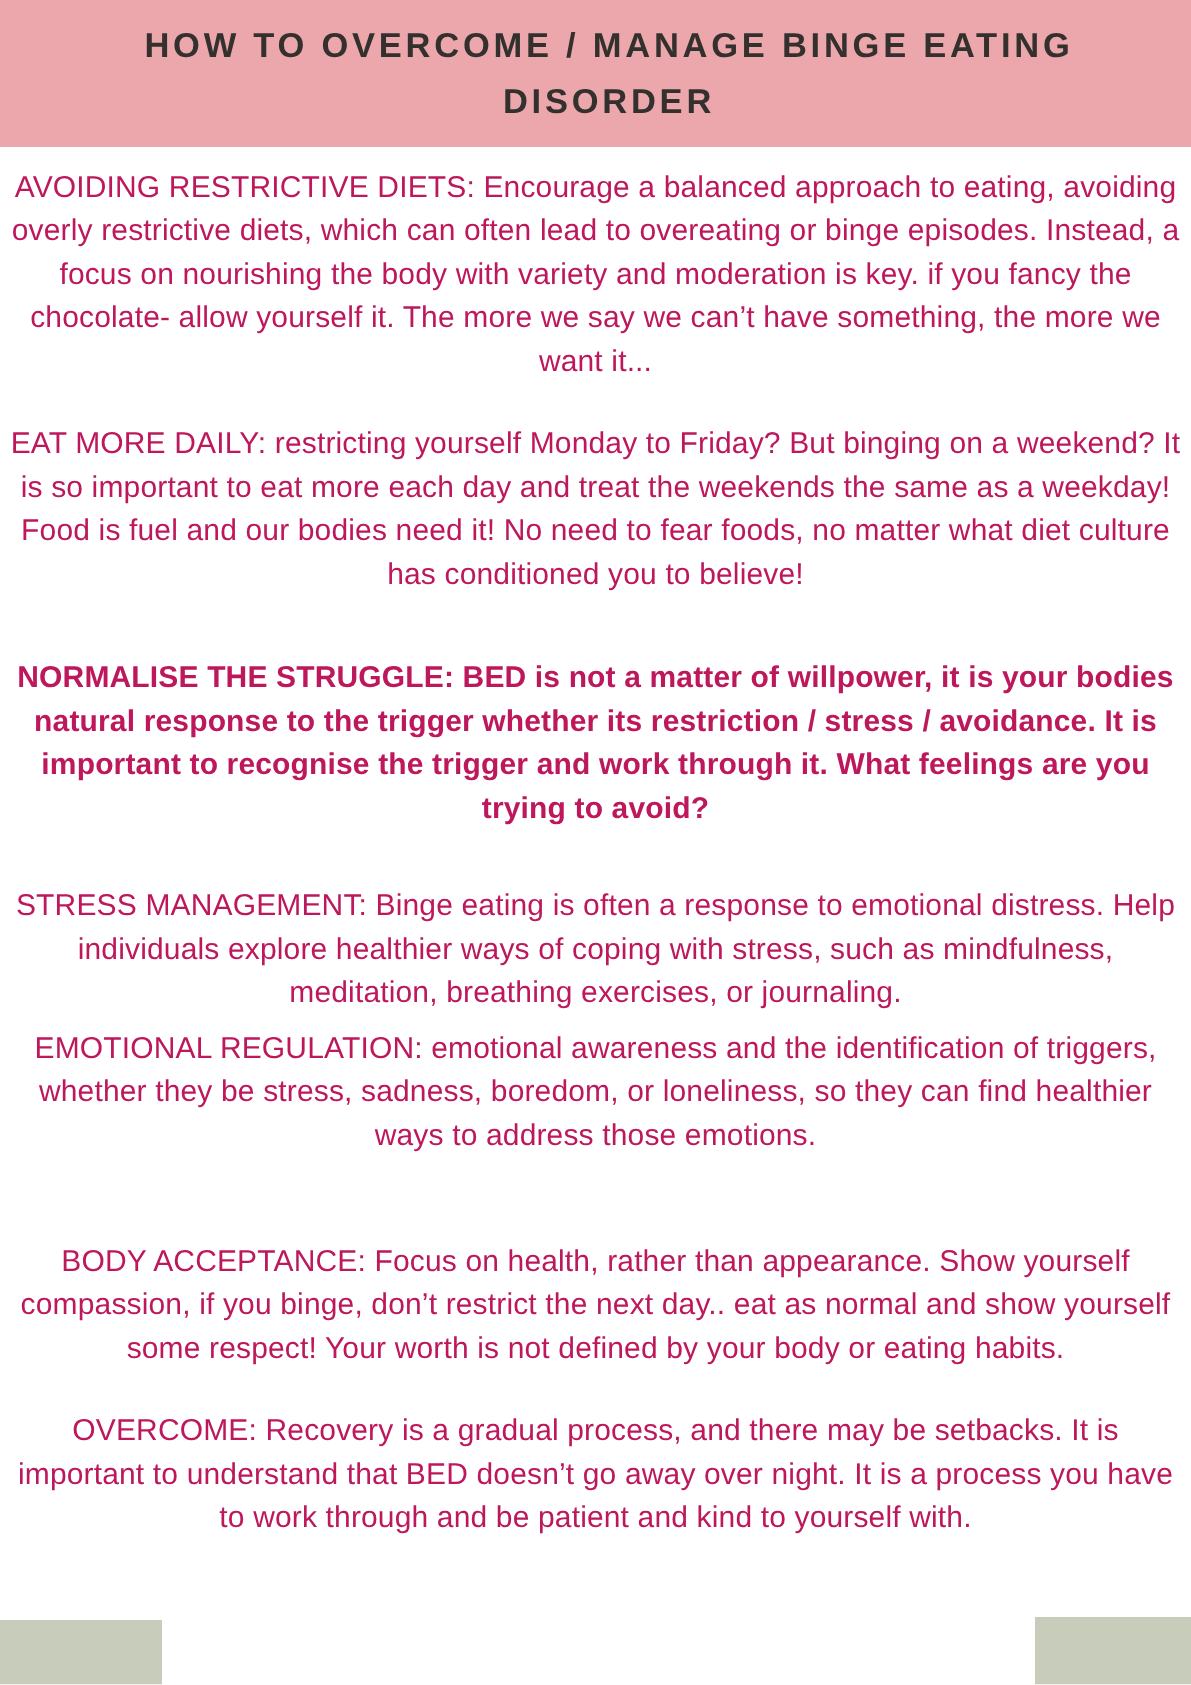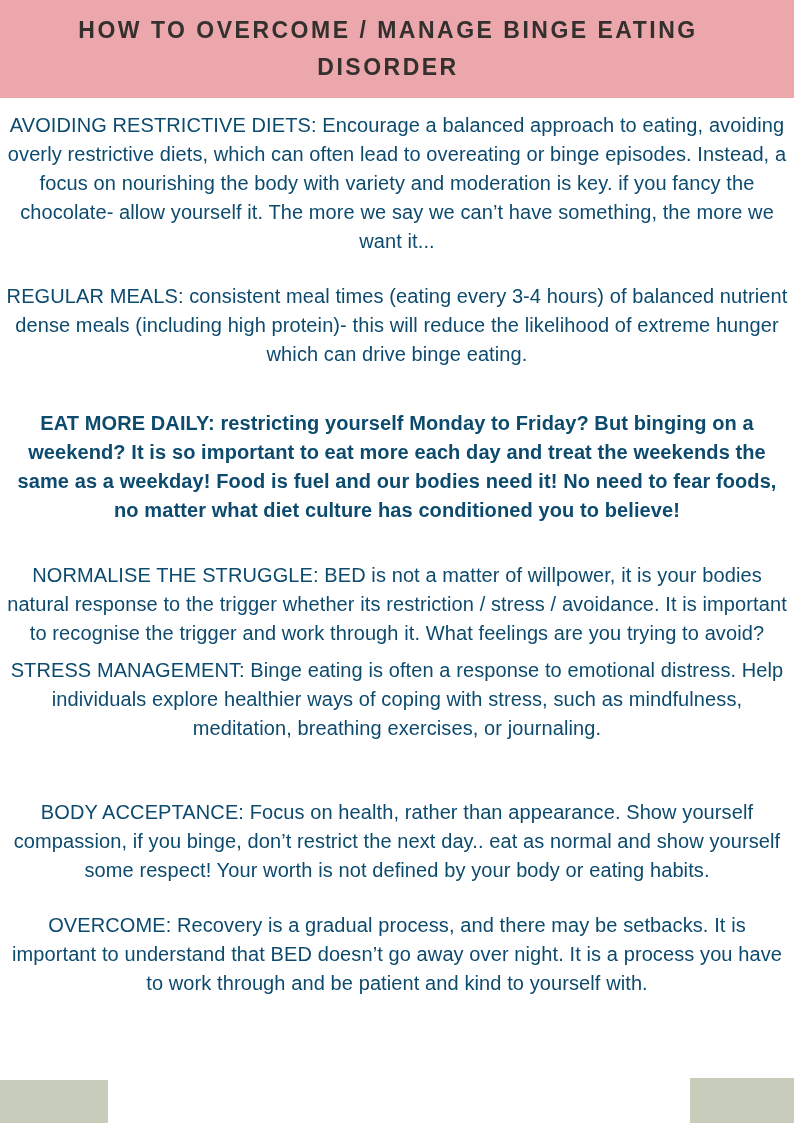--- a/index.html
+++ b/index.html
@@ -14,21 +14,21 @@
     overflow: hidden;
     font-family: "Liberation Sans", sans-serif;
   }
   .header {
     box-sizing: border-box;
     width: 794px;
     height: 98px;
     background: #eca7ac;
     display: flex;
     align-items: center;
-    justify-content: flex-start;
+    justify-content: flex-end;
     padding: 6px 28px;
   }
   .title {
     margin: 0;
     max-width: 720px;
     text-align: center;
     font-size: 23px;
     font-weight: 700;
     letter-spacing: 2.5px;
     line-height: 37px;
@@ -37,21 +37,21 @@
   .content {
     box-sizing: border-box;
     padding: 13px 5px 0 5px;
     width: 794px;
   }
   .content p {
     margin: 0 0 26px 0;
     text-align: center;
     font-size: 20px;
     line-height: 29px;
-    color: #0c4a6e;
+    color: #be185d;
     letter-spacing: 0.1px;
   }
   .content p:nth-of-type(2) { margin-bottom: 40px; }
   .content p:nth-of-type(3) { margin-bottom: 36px; font-weight: bold; }
   .content p:nth-of-type(4) { margin-bottom: 8px; }
   .content p:nth-of-type(5) { margin-bottom: 55px; }
   .content p:nth-of-type(6) { margin-bottom: 26px; }
   .content p:nth-of-type(7) { margin-bottom: 42px; }
   .content p:nth-of-type(8) { margin-bottom: 0; }
   .corner-block {
@@ -73,28 +73,28 @@
 </head>
 <body>
 
 <header class="header">
   <h1 class="title">HOW TO OVERCOME / MANAGE BINGE EATING DISORDER</h1>
 </header>
 
 <main class="content">
   <p><span>AVOIDING RESTRICTIVE DIETS:</span><span> Encourage a balanced approach to eating, avoiding overly restrictive diets, which can often lead to overeating or binge episodes. Instead, a focus on nourishing the body with variety and moderation is key. if you fancy the chocolate- allow yourself it. The more we say we can’t have something, the more we want it...</span></p>
 
-  <p><span>REGULAR MEALS:</span><span> consistent meal times (eating every 3-4 hours) of balanced nutrient dense meals (including high protein)- this will reduce the likelihood of extreme hunger which can drive binge eating.</span></p>
 
   <p><span>EAT MORE DAILY:</span><span> restricting yourself Monday to Friday? But binging on a weekend? It is so important to eat more each day and treat the weekends the same as a weekday! Food is fuel and our bodies need it! No need to fear foods, no matter what diet culture has conditioned you to believe!</span></p>
 
   <p><span>NORMALISE THE STRUGGLE:</span><span> BED is not a matter of willpower, it is your bodies natural response to the trigger whether its restriction / stress / avoidance. It is important to recognise the trigger and work through it. What feelings are you trying to avoid?</span></p>
 
   <p><span>STRESS MANAGEMENT:</span><span> Binge eating is often a response to emotional distress. Help individuals explore healthier ways of coping with stress, such as mindfulness, meditation, breathing exercises, or journaling.</span></p>
 
+  <p><span>EMOTIONAL REGULATION:</span><span> emotional awareness and the identification of triggers, whether they be stress, sadness, boredom, or loneliness, so they can find healthier ways to address those emotions.</span></p>
 
   <p><span>BODY ACCEPTANCE:</span><span> Focus on health, rather than appearance. Show yourself compassion, if you binge, don’t restrict the next day.. eat as normal and show yourself some respect! Your worth is not defined by your body or eating habits.</span></p>
 
   <p><span>OVERCOME:</span><span> Recovery is a gradual process, and there may be setbacks. It is important to understand that BED doesn’t go away over night. It is a process you have to work through and be patient and kind to yourself with.</span></p>
 </main>
 
 <div class="corner-block left"></div>
 <div class="corner-block right"></div>
 
 </body></html>

